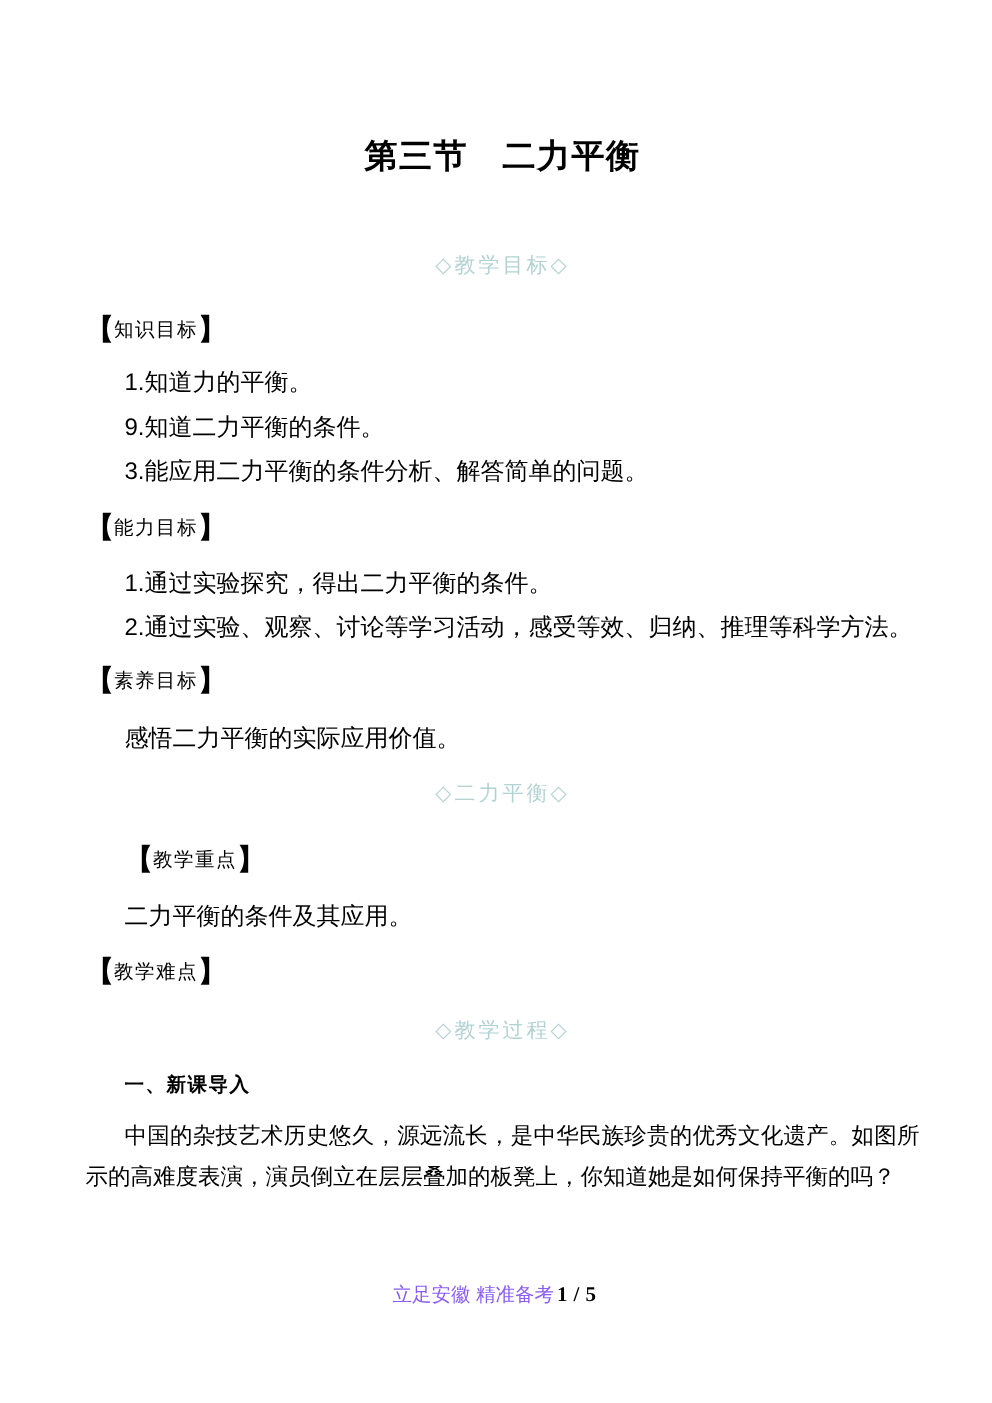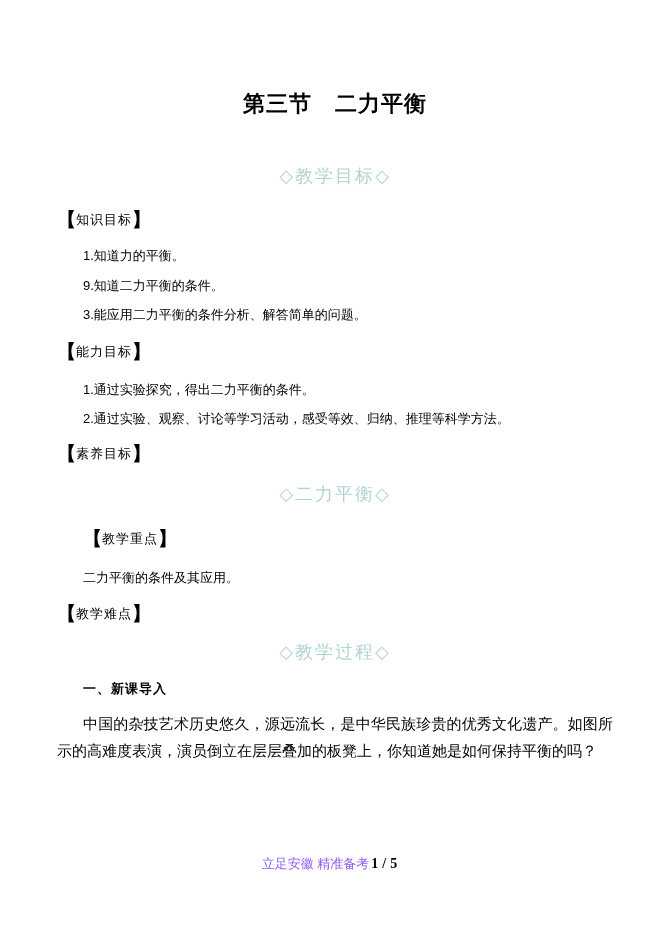--- a/index.html
+++ b/index.html
@@ -21,34 +21,34 @@
     font-family: "Liberation Serif", "DejaVu Serif", serif;
     font-weight: bold;
     font-size: 22px;
     line-height: 24px;
     letter-spacing: 1px;
   }
 
   .teal-heading {
     text-align: center;
     color: #b3d2d3;
-    font-size: 18px;
+    font-size: 14px;
     line-height: 24px;
     letter-spacing: 2px;
     font-weight: normal;
   }
 
   .bracket-header { font-size: 13px; line-height: 24px; white-space: nowrap; }
   .bracket { font-size: 19px; font-weight: 600; }
   .bh-label { font-size: 13px; vertical-align: 2px; letter-spacing: 1px; }
   .indented { padding-left: 26px; }
 
   .body-line {
     margin: 0;
-    font-size: 13px;
+    font-size: 16px;
     line-height: 18px;
     padding-left: 26px;
   }
 
   .step-heading {
     margin: 0;
     font-size: 13px;
     line-height: 18px;
     padding-left: 26px;
     font-weight: bold;
@@ -93,20 +93,21 @@
     <div class="bracket-header mt20"><span class="bracket">【</span><span class="bh-label">知识目标</span><span class="bracket">】</span></div>
     <p class="body-line mt13">1.知道力的平衡。</p>
     <p class="body-line mt12">9.知道二力平衡的条件。</p>
     <p class="body-line mt11">3.能应用二力平衡的条件分析、解答简单的问题。</p>
 
     <div class="bracket-header mt16"><span class="bracket">【</span><span class="bh-label">能力目标</span><span class="bracket">】</span></div>
     <p class="body-line mt15">1.通过实验探究，得出二力平衡的条件。</p>
     <p class="body-line mt11">2.通过实验、观察、讨论等学习活动，感受等效、归纳、推理等科学方法。</p>
 
     <div class="bracket-header mt14"><span class="bracket">【</span><span class="bh-label">素养目标</span><span class="bracket">】</span></div>
+    <p class="body-line mt16">感悟二力平衡的实际应用价值。</p>
 
     <div class="teal-heading mt14">◇二力平衡◇</div>
 
     <div class="bracket-header indented mt21"><span class="bracket">【</span><span class="bh-label">教学重点</span><span class="bracket">】</span></div>
     <p class="body-line mt16">二力平衡的条件及其应用。</p>
 
     <div class="bracket-header mt15"><span class="bracket">【</span><span class="bh-label">教学难点</span><span class="bracket">】</span></div>
 
     <div class="teal-heading mt12">◇教学过程◇</div>
 

